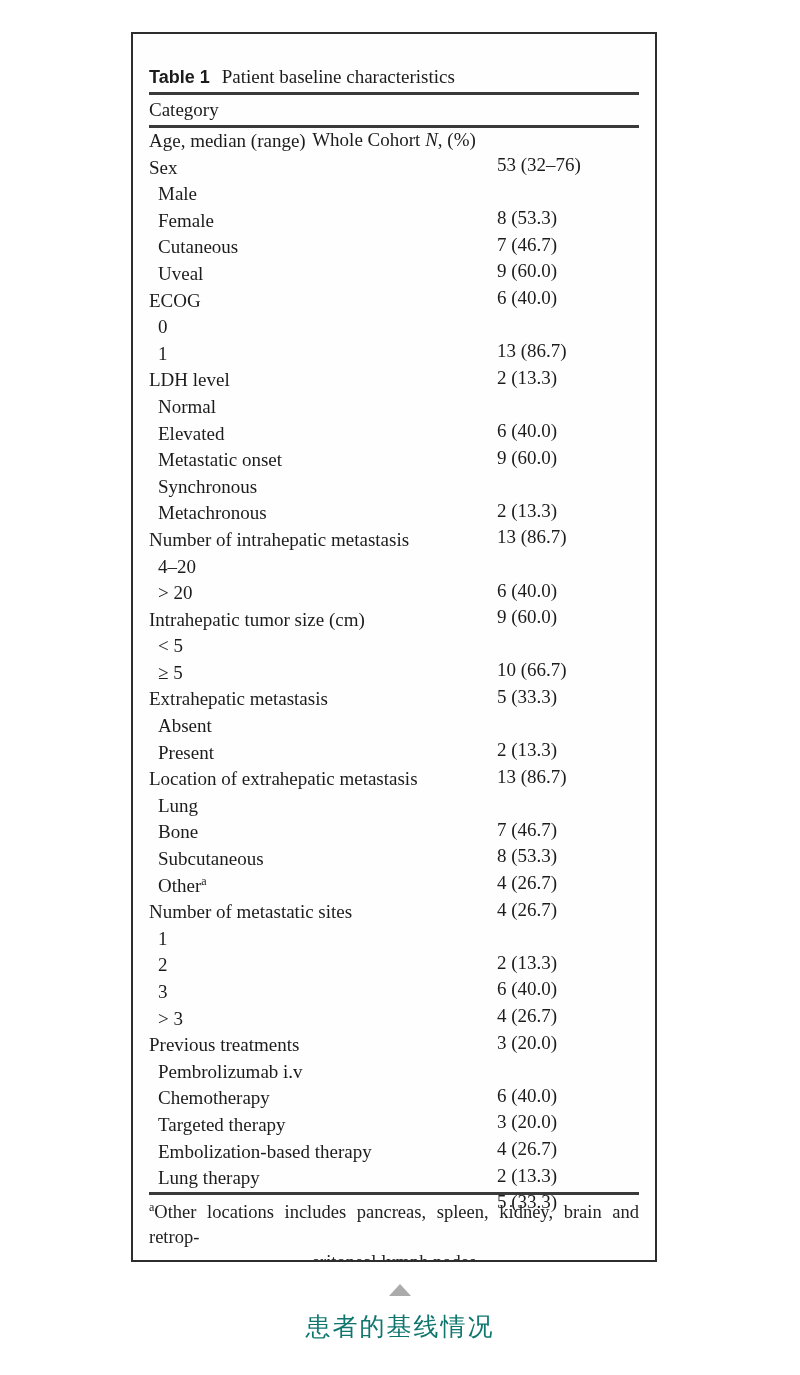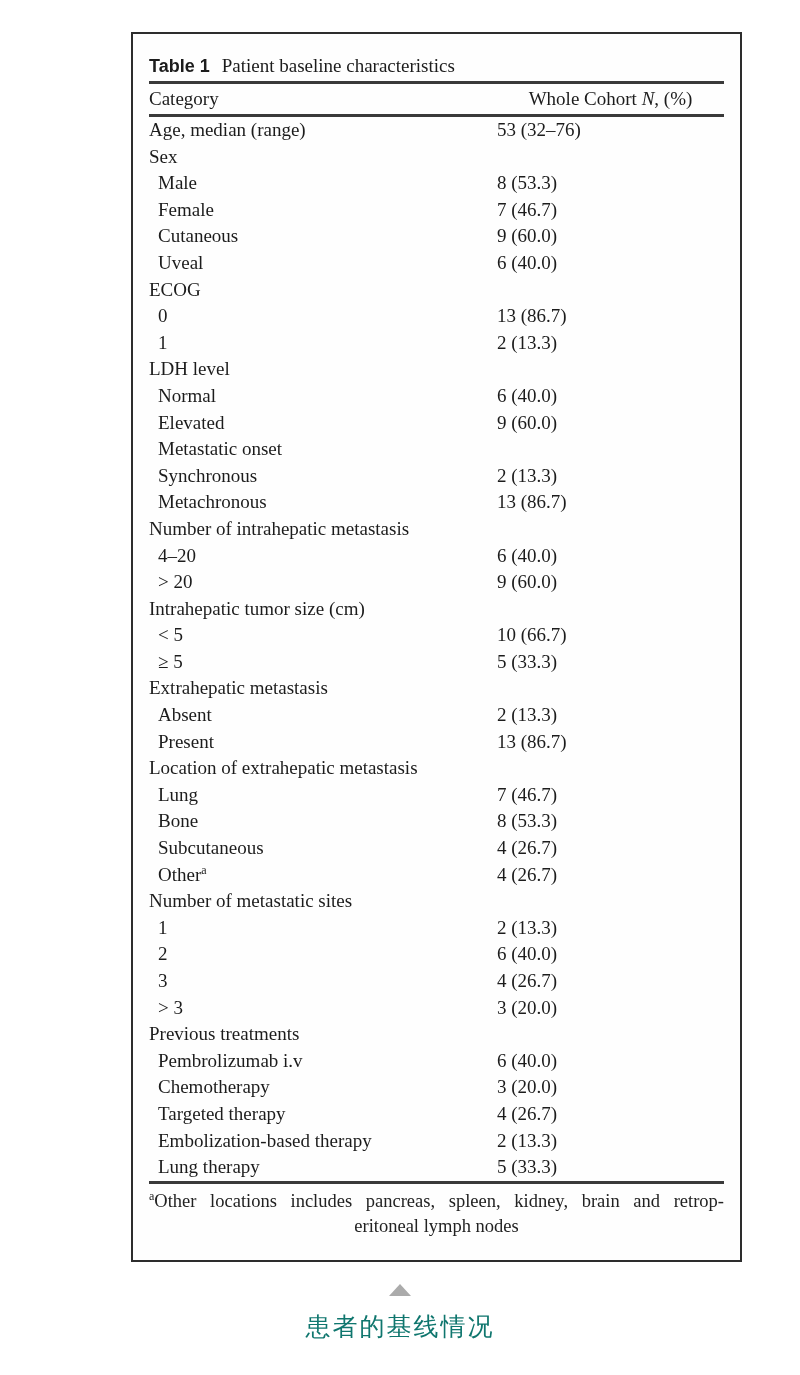--- a/index.html
+++ b/index.html
@@ -1,39 +1,39 @@
 <!DOCTYPE html>
 <html><head>
 <meta charset="utf-8">
 <style>
   html,body{margin:0;padding:0;}
   body{width:800px;height:1375px;background:#ffffff;overflow:hidden;position:relative;
        font-family:"Liberation Serif","DejaVu Serif",serif;}
 
   
-  .paper{box-sizing:border-box;position:absolute;left:131px;top:32px;width:611px;height:1230px;
-         border:2px solid #2d2d2d;padding:5px 16px;background:#fefefe;color:#1c1c1c;
+  .paper{box-sizing:border-box;position:absolute;left:131px;top:32px;width:526px;height:1230px;
+         border:2px solid #2d2d2d;padding:16px 16px;background:#fefefe;color:#1c1c1c;
          font-size:19px;overflow:hidden;}
 
   .tbl-title{margin-top:11px;height:31px;line-height:31px;white-space:nowrap;}
   .tlabel{font-family:"Liberation Sans","DejaVu Sans",sans-serif;font-weight:bold;font-size:18px;margin-right:12px;}
   .tcap{font-size:19px;}
 
   .rule{height:3px;background:#3a3a3a;}
 
-  .hdr-row{display:flex;height:30px;line-height:30px;}
+  .hdr-row{display:flex;height:30px;line-height:30px;flex-direction:column;}
   .hcat{width:348px;}
   .hval{flex:1;white-space:nowrap;text-align:center;}
   .hval i{font-style:italic;}
 
   .tbody{}
   .row{display:flex;height:26.6px;line-height:26.6px;}
   .row .label{width:348px;box-sizing:border-box;white-space:nowrap;}
   .row.indent .label{padding-left:9px;}
-  .row .value{flex:1;white-space:nowrap;}
+  .row .value{flex:1;white-space:nowrap;margin-top:24px;}
   sup{font-size:12px;line-height:0;vertical-align:super;}
 
   .footnote{margin-top:5px;font-size:18.5px;line-height:25px;color:#222;}
   .fl1{text-align:justify;text-align-last:justify;}
   .fl2{text-align:center;}
 
   
   .arrow{position:absolute;left:389px;top:1284px;width:0;height:0;
          border-left:11px solid transparent;border-right:11px solid transparent;
          border-bottom:12px solid #ababab;}

